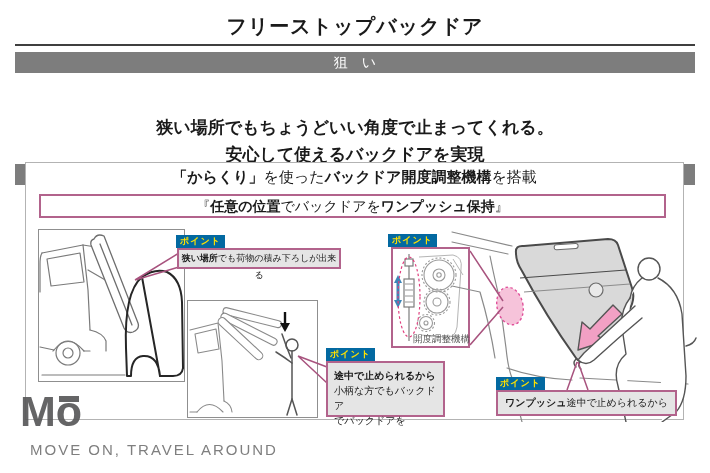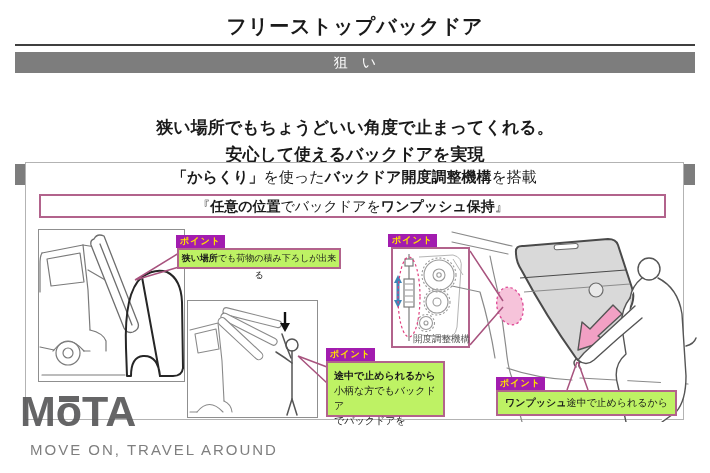--- a/index.html
+++ b/index.html
@@ -35,23 +35,23 @@
   
   .illo-frame { border:1px solid #8f8f8f; background:#fff; }
   .frame-1 { left:38px; top:229px; width:147px; height:153px; }
   .frame-2 { left:187px; top:300px; width:131px; height:118px; }
   .mech-box { left:391px; top:247px; width:79px; height:101px;
               border:2px solid #b2638c; background:#fff; }
   .mech-caption { left:391px; top:333px; width:79px; text-align:right;
                   font-size:9.5px; color:#555; }
 
   
-  .pt-label { background:#a21caf; color:#ffe100; font-size:9px; font-weight:bold;
+  .pt-label { background:#0369a1; color:#ffe100; font-size:9px; font-weight:bold;
               height:13px; line-height:13px; padding:0 4px; letter-spacing:1px; z-index:6; }
-  .callout { border:2px solid #b2638c; background:#bef264; z-index:5; }
+  .callout { border:2px solid #b2638c; background:#e5e5e5; z-index:5; }
   .co-1 { left:177px; top:248px; width:164px; height:21px;
           font-size:9px; line-height:17px; text-align:center; }
   .co-2 { left:326px; top:361px; width:119px; height:56px;
           font-size:10px; line-height:15px; padding:5px 4px 0 6px; }
   .co-4 { left:496px; top:390px; width:181px; height:26px;
           font-size:10px; line-height:22px; text-align:center; }
   .co-b { font-weight:bold; }
 
   .tail { z-index:4; pointer-events:none; }
 
@@ -245,17 +245,16 @@
   <div class="abs pt-label" style="left:388px; top:234px;">ポイント</div>
 
   <div class="abs pt-label" style="left:496px; top:377px;">ポイント</div>
   <div class="abs callout co-4">
     <span class="co-b">ワンプッシュ</span><span>途中で止められるから</span>
   </div>
 
   <div class="abs logo">
     <span class="lg">M</span>
       <span class="lg lg-o">o</span>
-      <span class="lg">TA</span>
   </div>
   <div class="abs logo-tagline">MOVE ON, TRAVEL AROUND</div>
 
 </div>
 
 </body></html>

